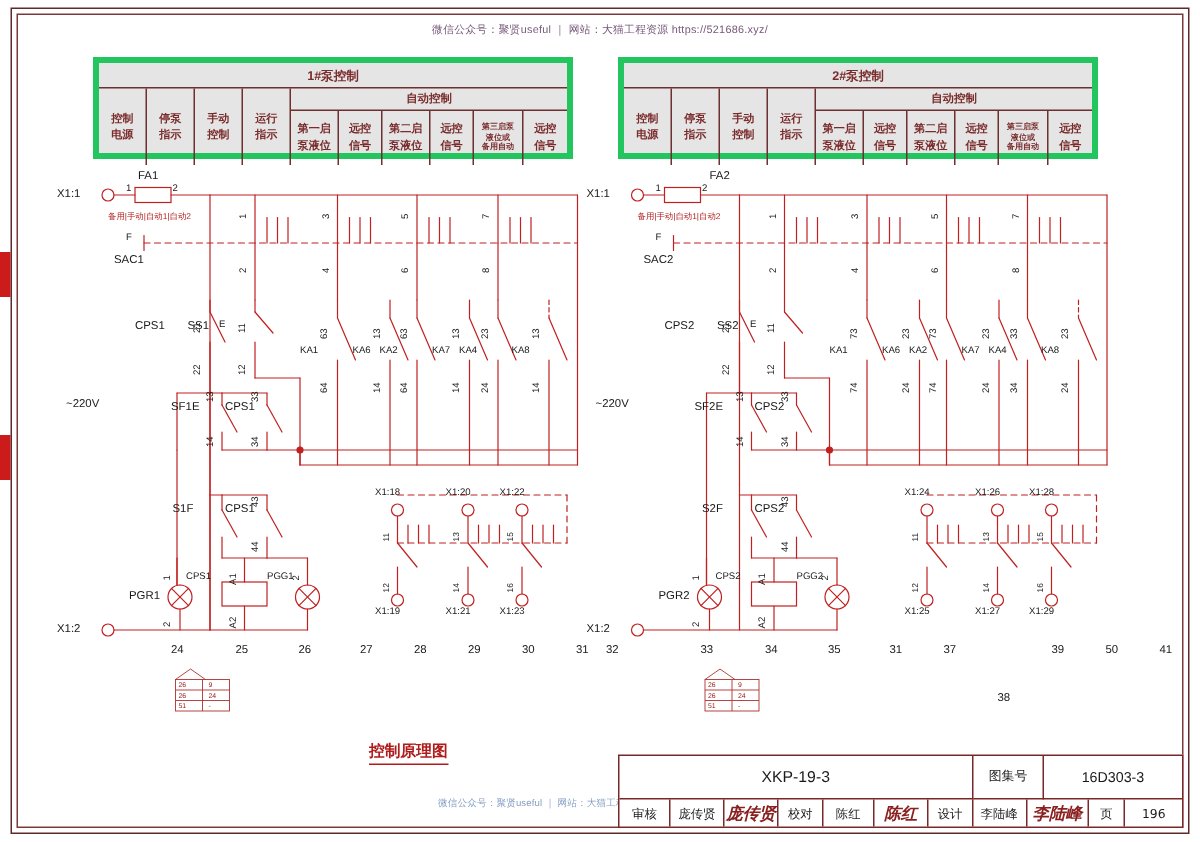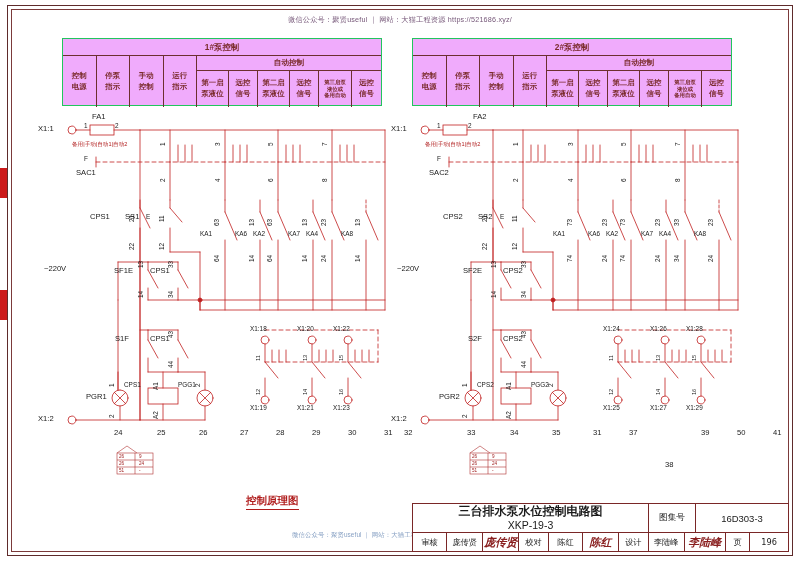--- a/index.html
+++ b/index.html
@@ -30,22 +30,22 @@
     font-size:7.2px;color:#6b4a6e;letter-spacing:.2px;white-space:nowrap;
     opacity:.92;
   }
   .wm-bottom{
     position:absolute;left:292px;top:531px;
     font-size:6.4px;color:#5c7fae;letter-spacing:.1px;white-space:nowrap;
     opacity:.75;
   }
 
   
-  .htable{position:absolute;border:1px solid #22c55e;box-sizing:border-box;
-          background:#f0abfc;}
+  .htable{position:absolute;border:4px solid #22c55e;box-sizing:border-box;
+          background:#e5e5e5;}
   .htable .row{display:flex;box-sizing:border-box;}
   .hcell{
     box-sizing:border-box;border-right:1px solid #6d2f2f;
     display:flex;flex-direction:column;align-items:center;justify-content:center;
     color:#7a2b2b;font-size:7.4px;line-height:1.45;text-align:center;
     font-family:"DejaVu Sans",sans-serif;font-weight:bold;
   }
   .hcell:last-child{border-right:none;}
   .hcell .l2{display:block;}
   .title-row{border-bottom:1px solid #6d2f2f;height:16px;
@@ -741,21 +741,20 @@
     <div class="rcell" style="left:4px;top:18px;">26</div>
     <div class="rcell" style="left:24px;top:18px;">24</div>
     <div class="rcell" style="left:4px;top:25px;">51</div>
     <div class="rcell" style="left:24px;top:25px;">-</div>
   </div>
 
   <div class="caption">控制原理图</div>
 
   <div class="tblock">
     <div class="tb-main">
-      <div class="t1">三台排水泵水位控制电路图</div>
       <div class="t2">XKP-19-3</div>
     </div>
     <div class="tb-l1">图集号</div>
     <div class="tb-v1">16D303-3</div>
     <div class="tb-row2">
       <div class="tb-c" style="width:38px;">审核</div>
       <div class="tb-c" style="width:40px;">庞传贤</div>
       <div class="tb-c sig" style="width:40px;">庞传贤</div>
       <div class="tb-c" style="width:33px;">校对</div>
       <div class="tb-c" style="width:38px;">陈红</div>

